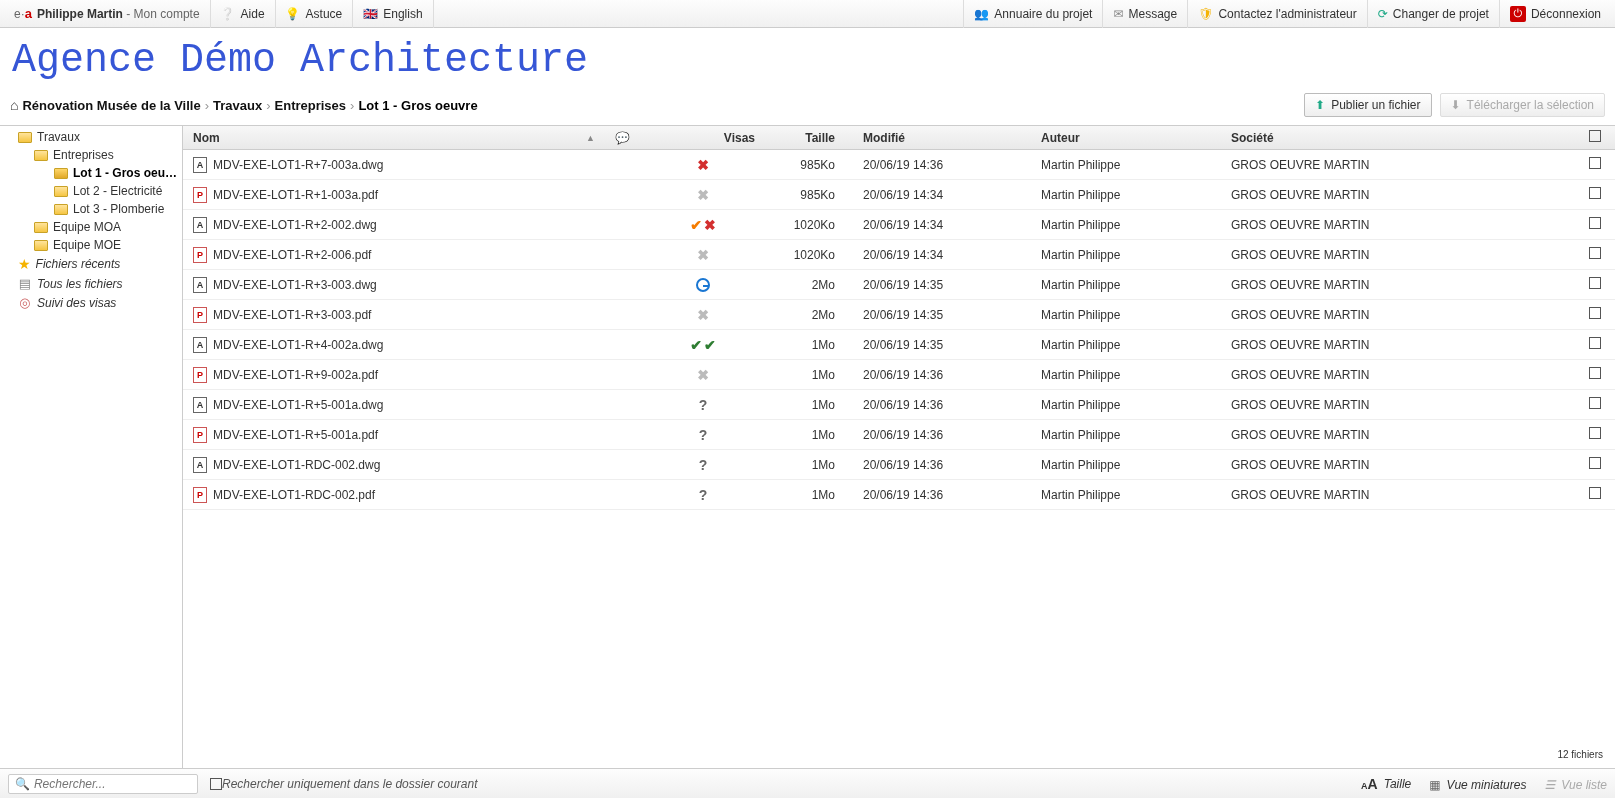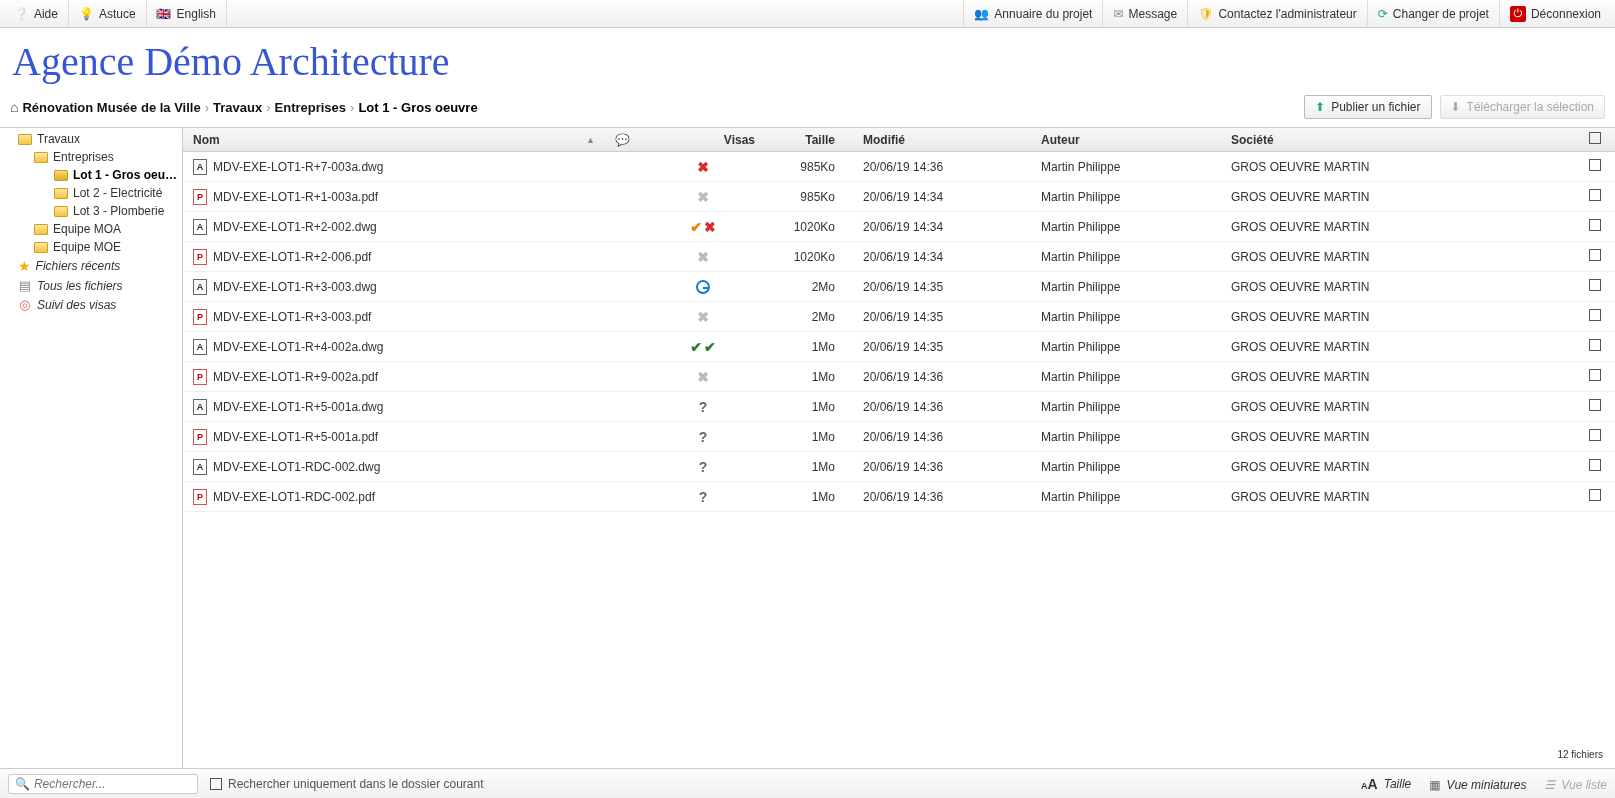--- a/index.html
+++ b/index.html
@@ -10,21 +10,21 @@
 .topbar .left { display: flex; align-items: center; gap: 0; }
 .topbar .right { margin-left: auto; display: flex; align-items: center; }
 .topbar .item { display: flex; align-items: center; padding: 0 10px; height: 28px; border-right: 1px solid #ddd; cursor: pointer; gap: 5px; white-space: nowrap; }
 .topbar .right .item { border-left: 1px solid #ddd; border-right: none; }
 .logo-ea { font-weight: bold; color: #c00; font-size: 13px; }
 .muted { color: #666; }
 .bold { font-weight: bold; }
 
 
 .title-area { padding: 10px 12px 6px; }
-.page-title { font-size: 40px; font-weight: 300; color: #3656d6; font-family: Liberation Serif, serif; }
+.page-title { font-size: 40px; font-weight: 300; color: #3656d6; font-family: Liberation Mono, monospace; }
 
 
 .breadcrumb-row { display: flex; align-items: center; padding: 4px 10px 8px; gap: 6px; }
 .breadcrumb { display: flex; align-items: center; gap: 4px; font-size: 13px; }
 .breadcrumb .crumb { font-weight: bold; color: #111; cursor: pointer; }
 .breadcrumb .sep { color: #999; }
 .breadcrumb .crumb.current { color: #000; }
 .actions { margin-left: auto; display: flex; gap: 8px; }
 .btn { display: flex; align-items: center; gap: 6px; padding: 4px 10px; border: 1px solid #bbb; background: linear-gradient(#fff,#eee); border-radius: 2px; cursor: pointer; font-size: 12px; }
 .btn.disabled { color: #aaa; border-color: #ddd; cursor: default; }
@@ -76,27 +76,31 @@
 
 .footer-count { text-align: right; padding: 8px 12px; font-size: 10px; color: #333; }
 
 
 .bottombar { height: 30px; border-top: 1px solid #ccc; background: linear-gradient(#fdfdfd,#f0f0f0); display: flex; align-items: center; padding: 0 8px; gap: 12px; font-size: 12px; }
 .search-wrap { display: flex; align-items: center; border: 1px solid #ccc; background: #fff; border-radius: 2px; padding: 2px 6px; width: 190px; }
 .search-wrap input { border: none; outline: none; flex: 1; font-size: 12px; font-style: italic; color: #701a75; }
 .bottombar .right { margin-left: auto; display: flex; align-items: flex-end; gap: 18px; }
 .bottombar .view-item { display: flex; align-items: center; gap: 6px; cursor: pointer; }
 .bottombar .view-item.disabled { color: #aaa; font-style: italic; }
-.checkbox-inline { display: flex; align-items: center; gap: 6px; color: #555; }
+.checkbox-inline { display: flex; align-items: center; font-style: italic; color: #555; }
 </style>
 </head>
 <body>
 
 <div class="topbar">
   <div class="left">
+    <div class="item">
+      <span><span class="muted">e·</span><span class="logo-ea">a</span></span>
+      <span><span class="bold">Philippe Martin</span><span class="muted"> - Mon compte</span></span>
+    </div>
     <div class="item">
       <span style="color:#555">❔</span>
       <span>Aide</span>
     </div>
     <div class="item">
       <span style="color:#f5b301">💡</span>
       <span>Astuce</span>
     </div>
     <div class="item">
       <span>🇬🇧</span>

